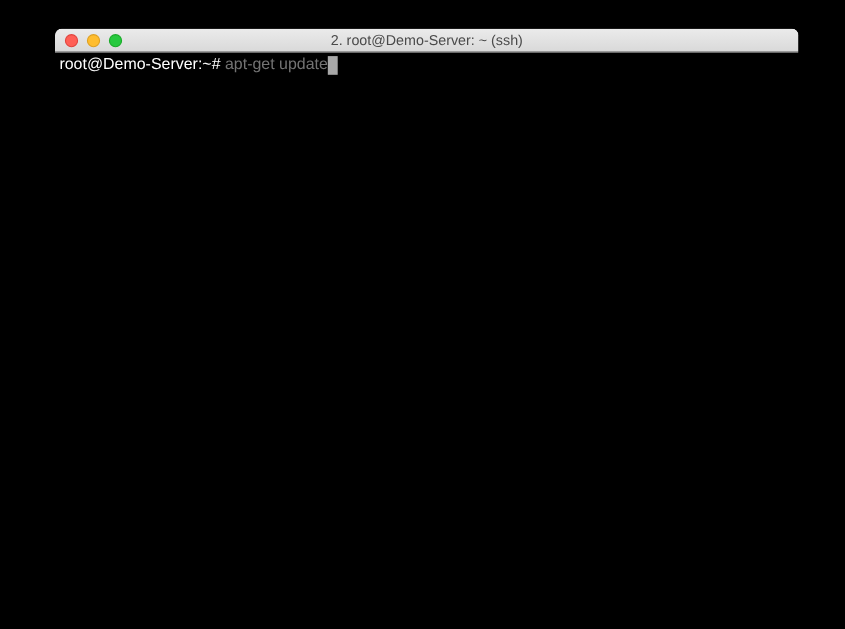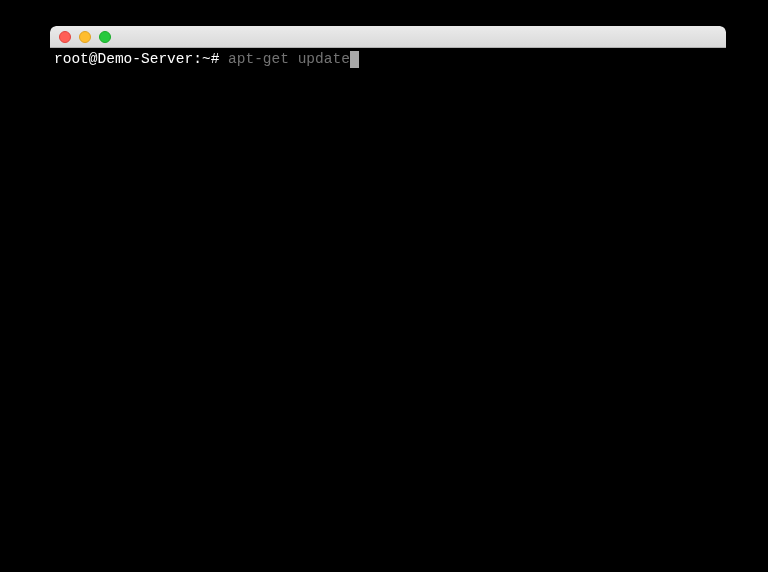--- a/index.html
+++ b/index.html
@@ -65,21 +65,21 @@
       text-align: center;
       font-size: 13px;
       color: #4a4a4a;
       font-family: -apple-system, BlinkMacSystemFont, "Helvetica Neue", sans-serif;
       pointer-events: none;
     }
     .terminal-body {
       background: #000000;
       padding: 2px 4px;
       height: calc(100% - 22px);
-      font-family: Liberation Mono, monospace;
+      font-family: Liberation Sans, sans-serif;
       font-size: 14.5px;
       color: #ffffff;
       line-height: 1.3;
     }
     .terminal-line {
       white-space: pre;
       display: flex;
       align-items: center;
     }
     .prompt {
@@ -100,17 +100,18 @@
 </head>
 <body>
 
 <div class="terminal-window">
   <div class="title-bar">
     <div class="traffic-lights">
       <div class="traffic-light close"></div>
       <div class="traffic-light minimize"></div>
       <div class="traffic-light zoom"></div>
     </div>
+    <div class="window-title">2. root@Demo-Server: ~ (ssh)</div>
   </div>
   <div class="terminal-body">
     <div class="terminal-line"><span class="prompt">root@Demo-Server:~# </span><span class="command">apt-get update</span><span class="cursor"></span></div>
   </div>
 </div>
 
 </body></html>

